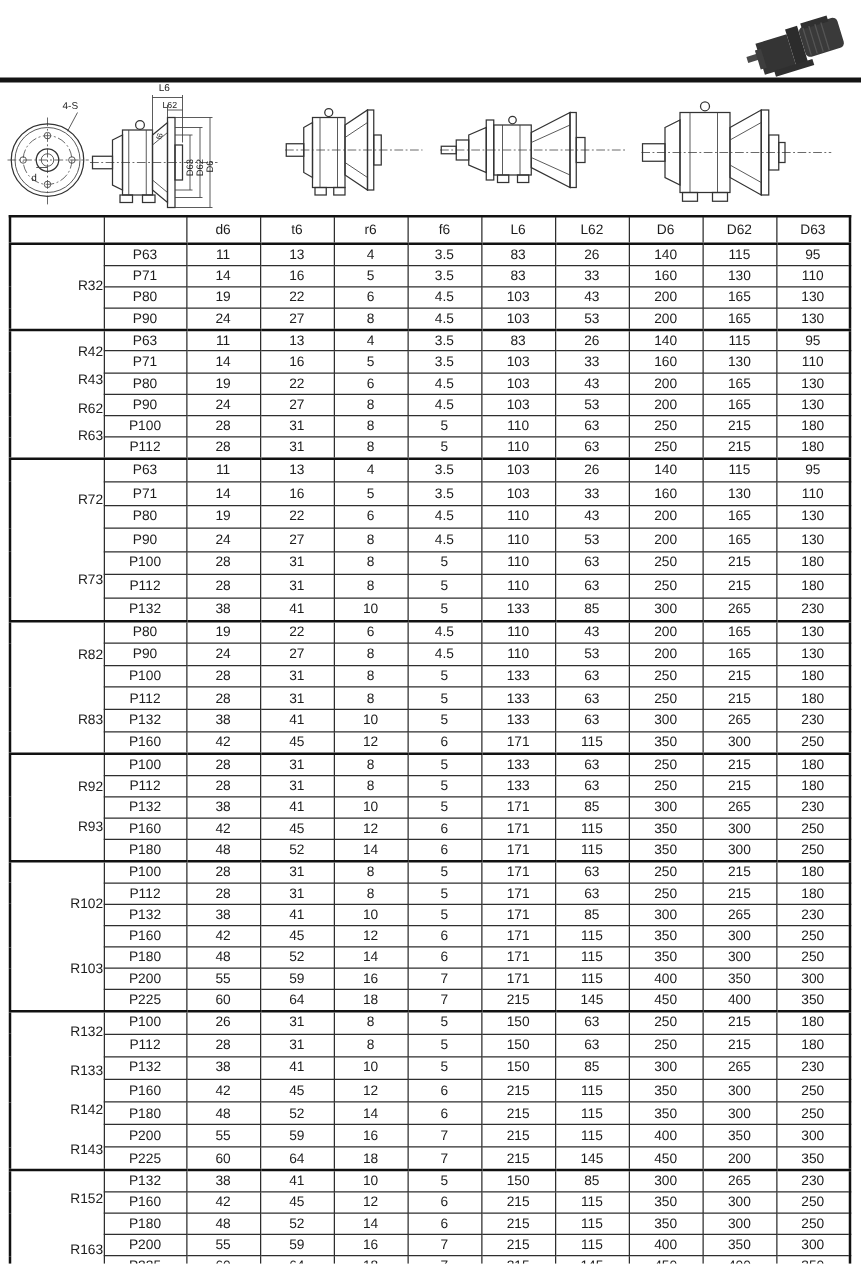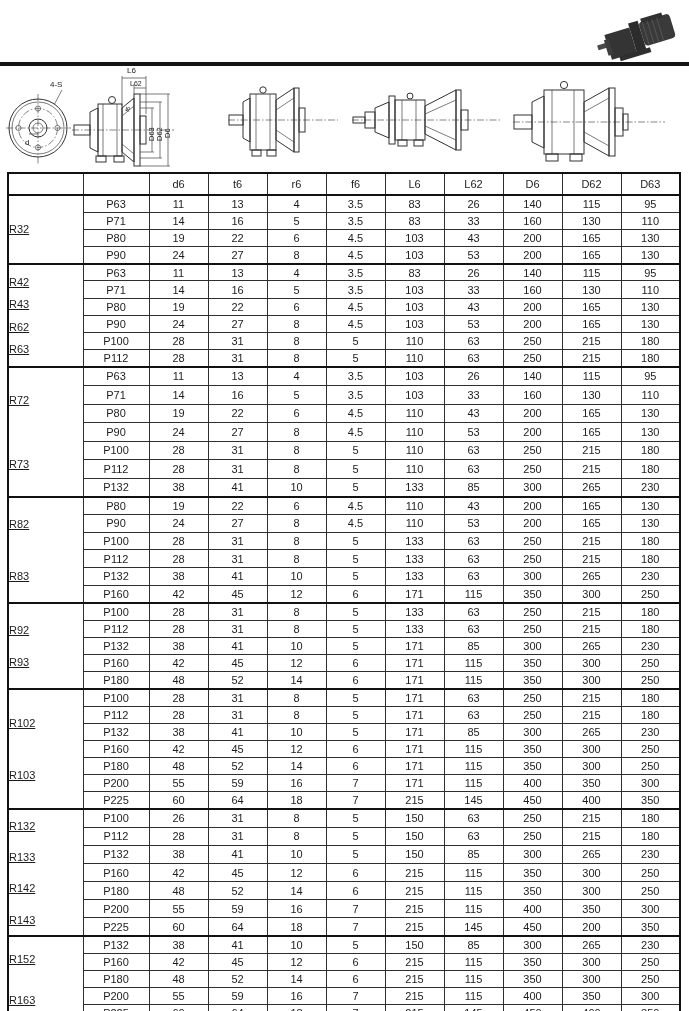--- a/index.html
+++ b/index.html
@@ -15,21 +15,21 @@
   svg .dim{stroke:#444;stroke-width:0.7;fill:none;}
 
   table.dims{position:absolute;top:172px;left:7px;width:674px;border-collapse:collapse;
              table-layout:fixed;border:2px solid #111;}
   table.dims th,table.dims td{border:1px solid #2e2e2e;text-align:center;vertical-align:middle;
              padding:0;font-size:11px;font-weight:normal;color:#1c1c1c;overflow:hidden;}
   table.dims thead th{height:20px;border-bottom:2px solid #111;}
   table.dims tbody tr{height:17.2px;}
   table.dims tr.g-start td{border-top:2px solid #111;}
   td.gcell{border-top:2px solid #111;}
-  .gwrap{display:flex;flex-direction:column;justify-content:space-around;align-items:flex-start;text-decoration:underline;}
+  .gwrap{display:flex;flex-direction:column;justify-content:space-around;align-items:flex-end;}
   .gwrap div{font-size:11px;line-height:12px;}
 </style>
 </head>
 <body>
 
 <div class="page">
 
   <svg class="photo" width="92" height="58" viewBox="0 0 92 58">
     <g transform="translate(48,30) rotate(-17)">
       <rect x="-46" y="-3" width="12" height="5" fill="#4a4a4a"></rect>

